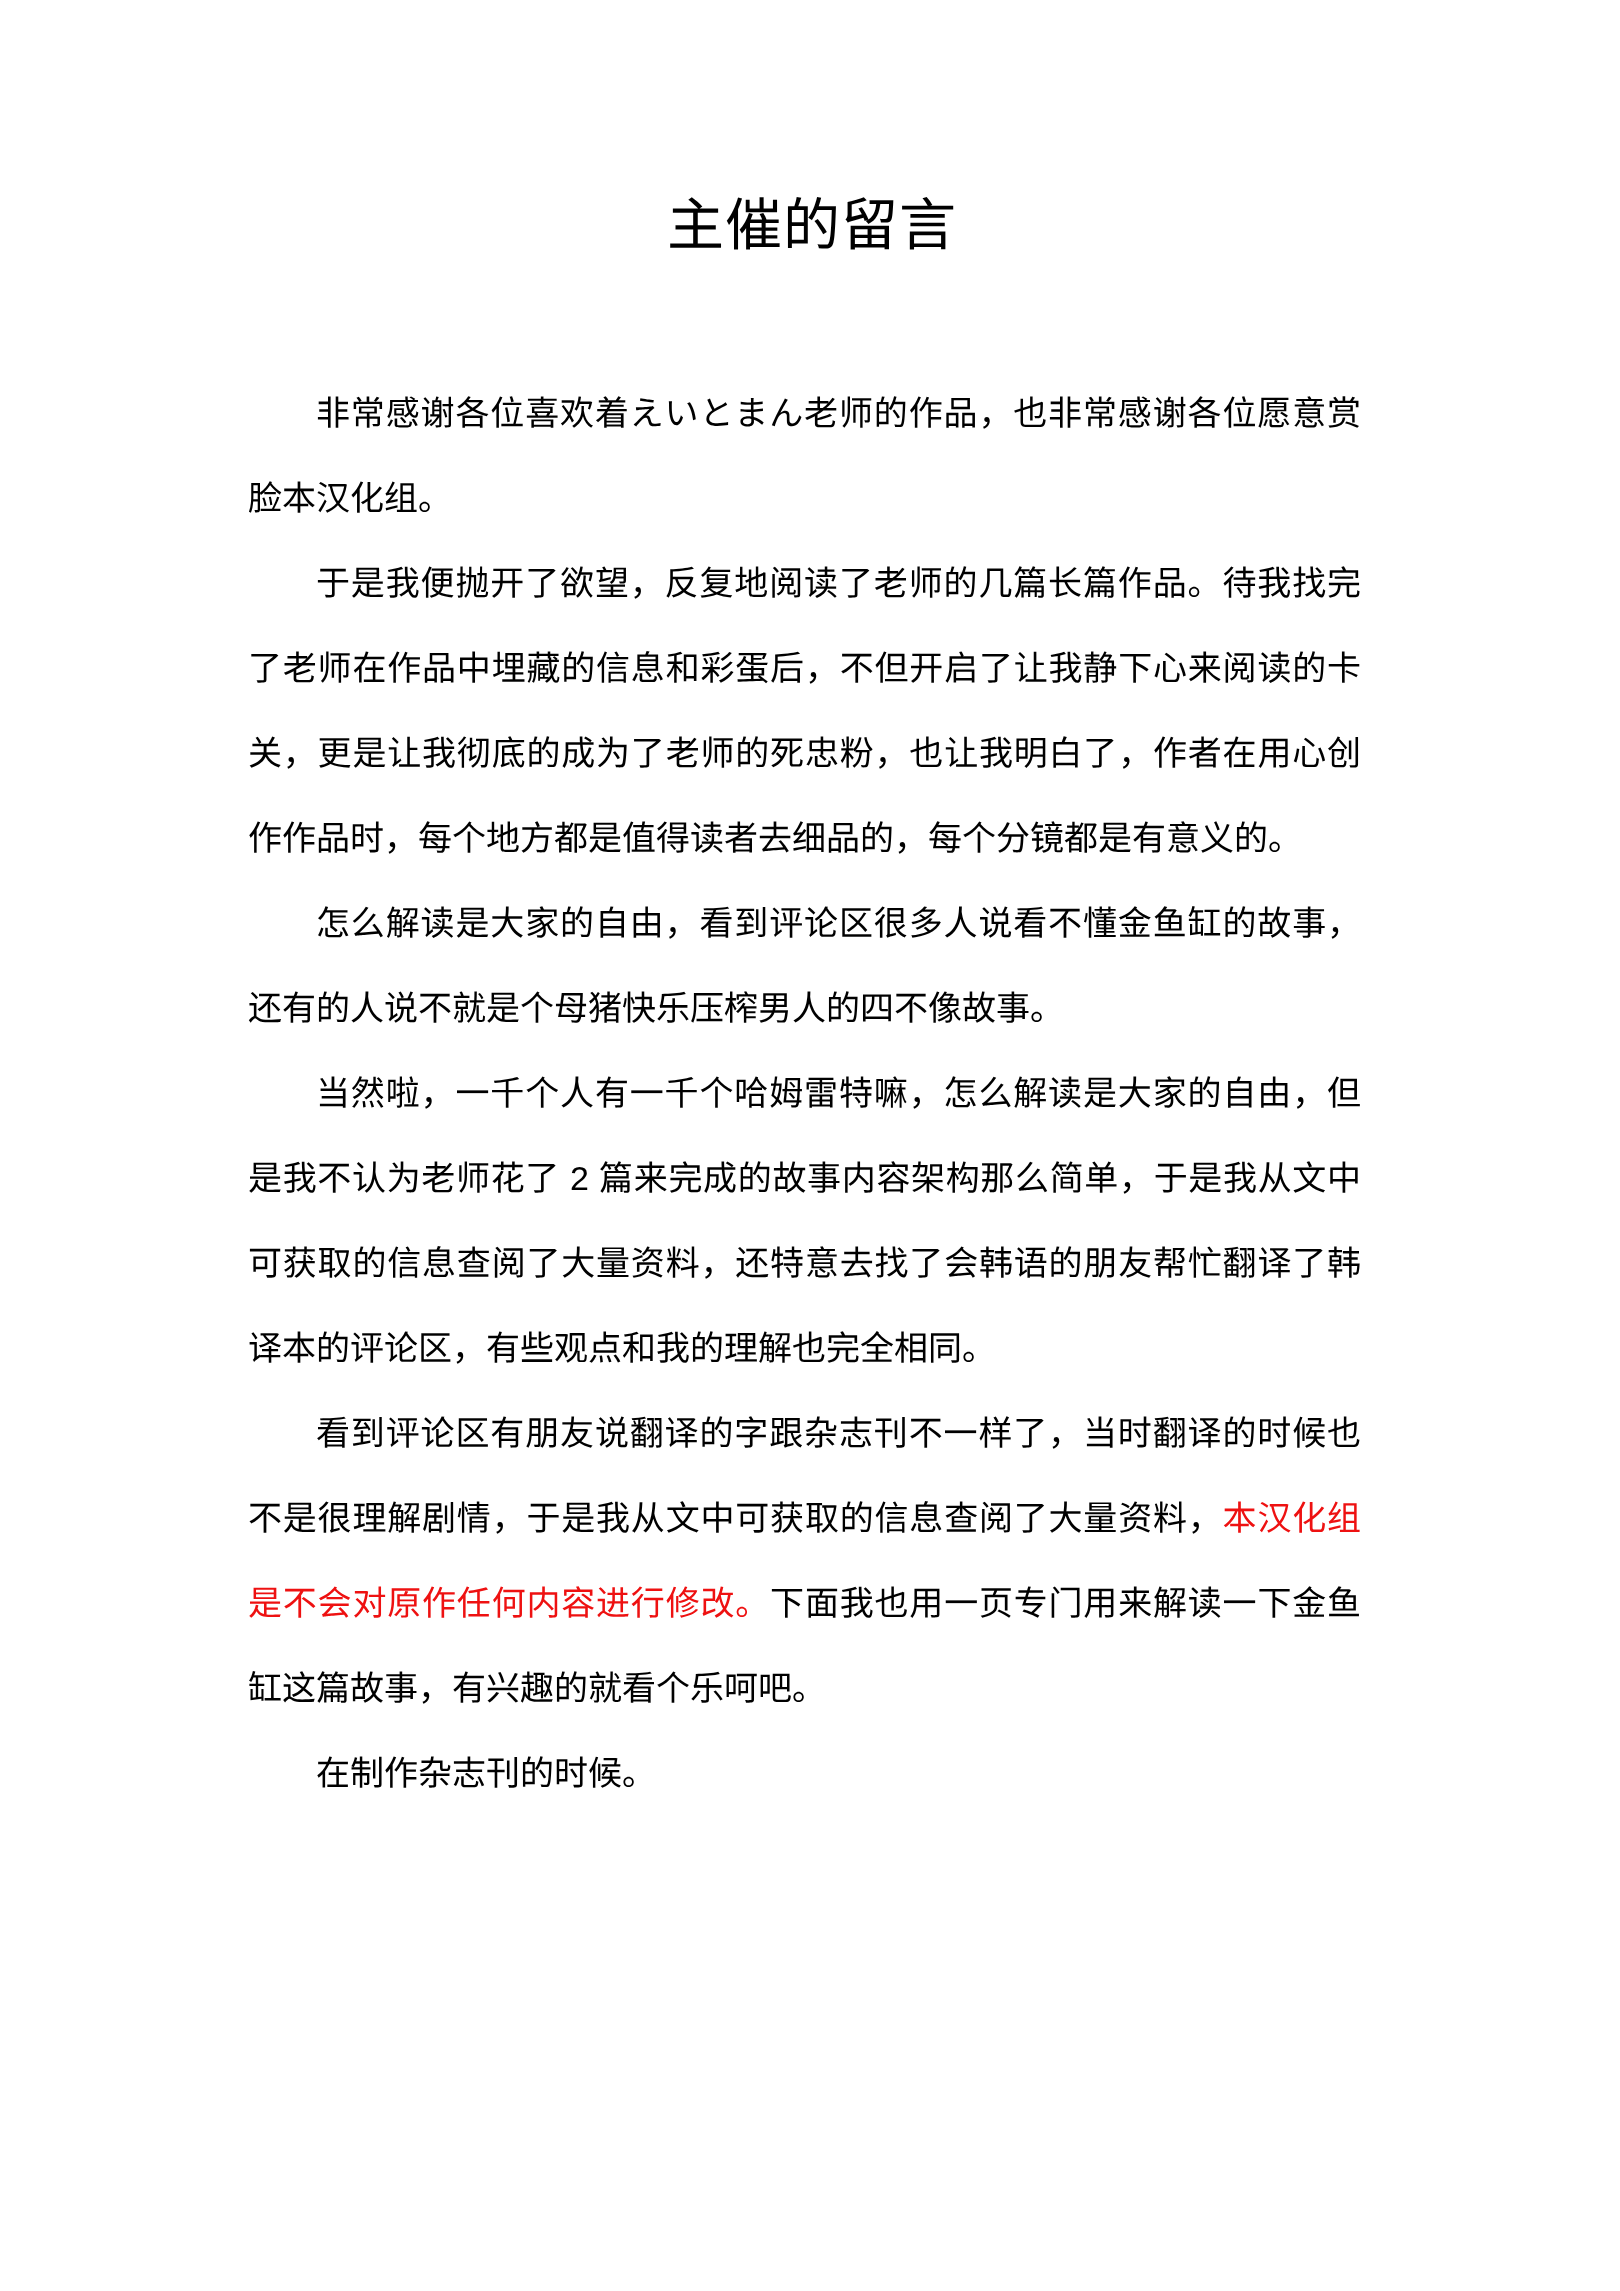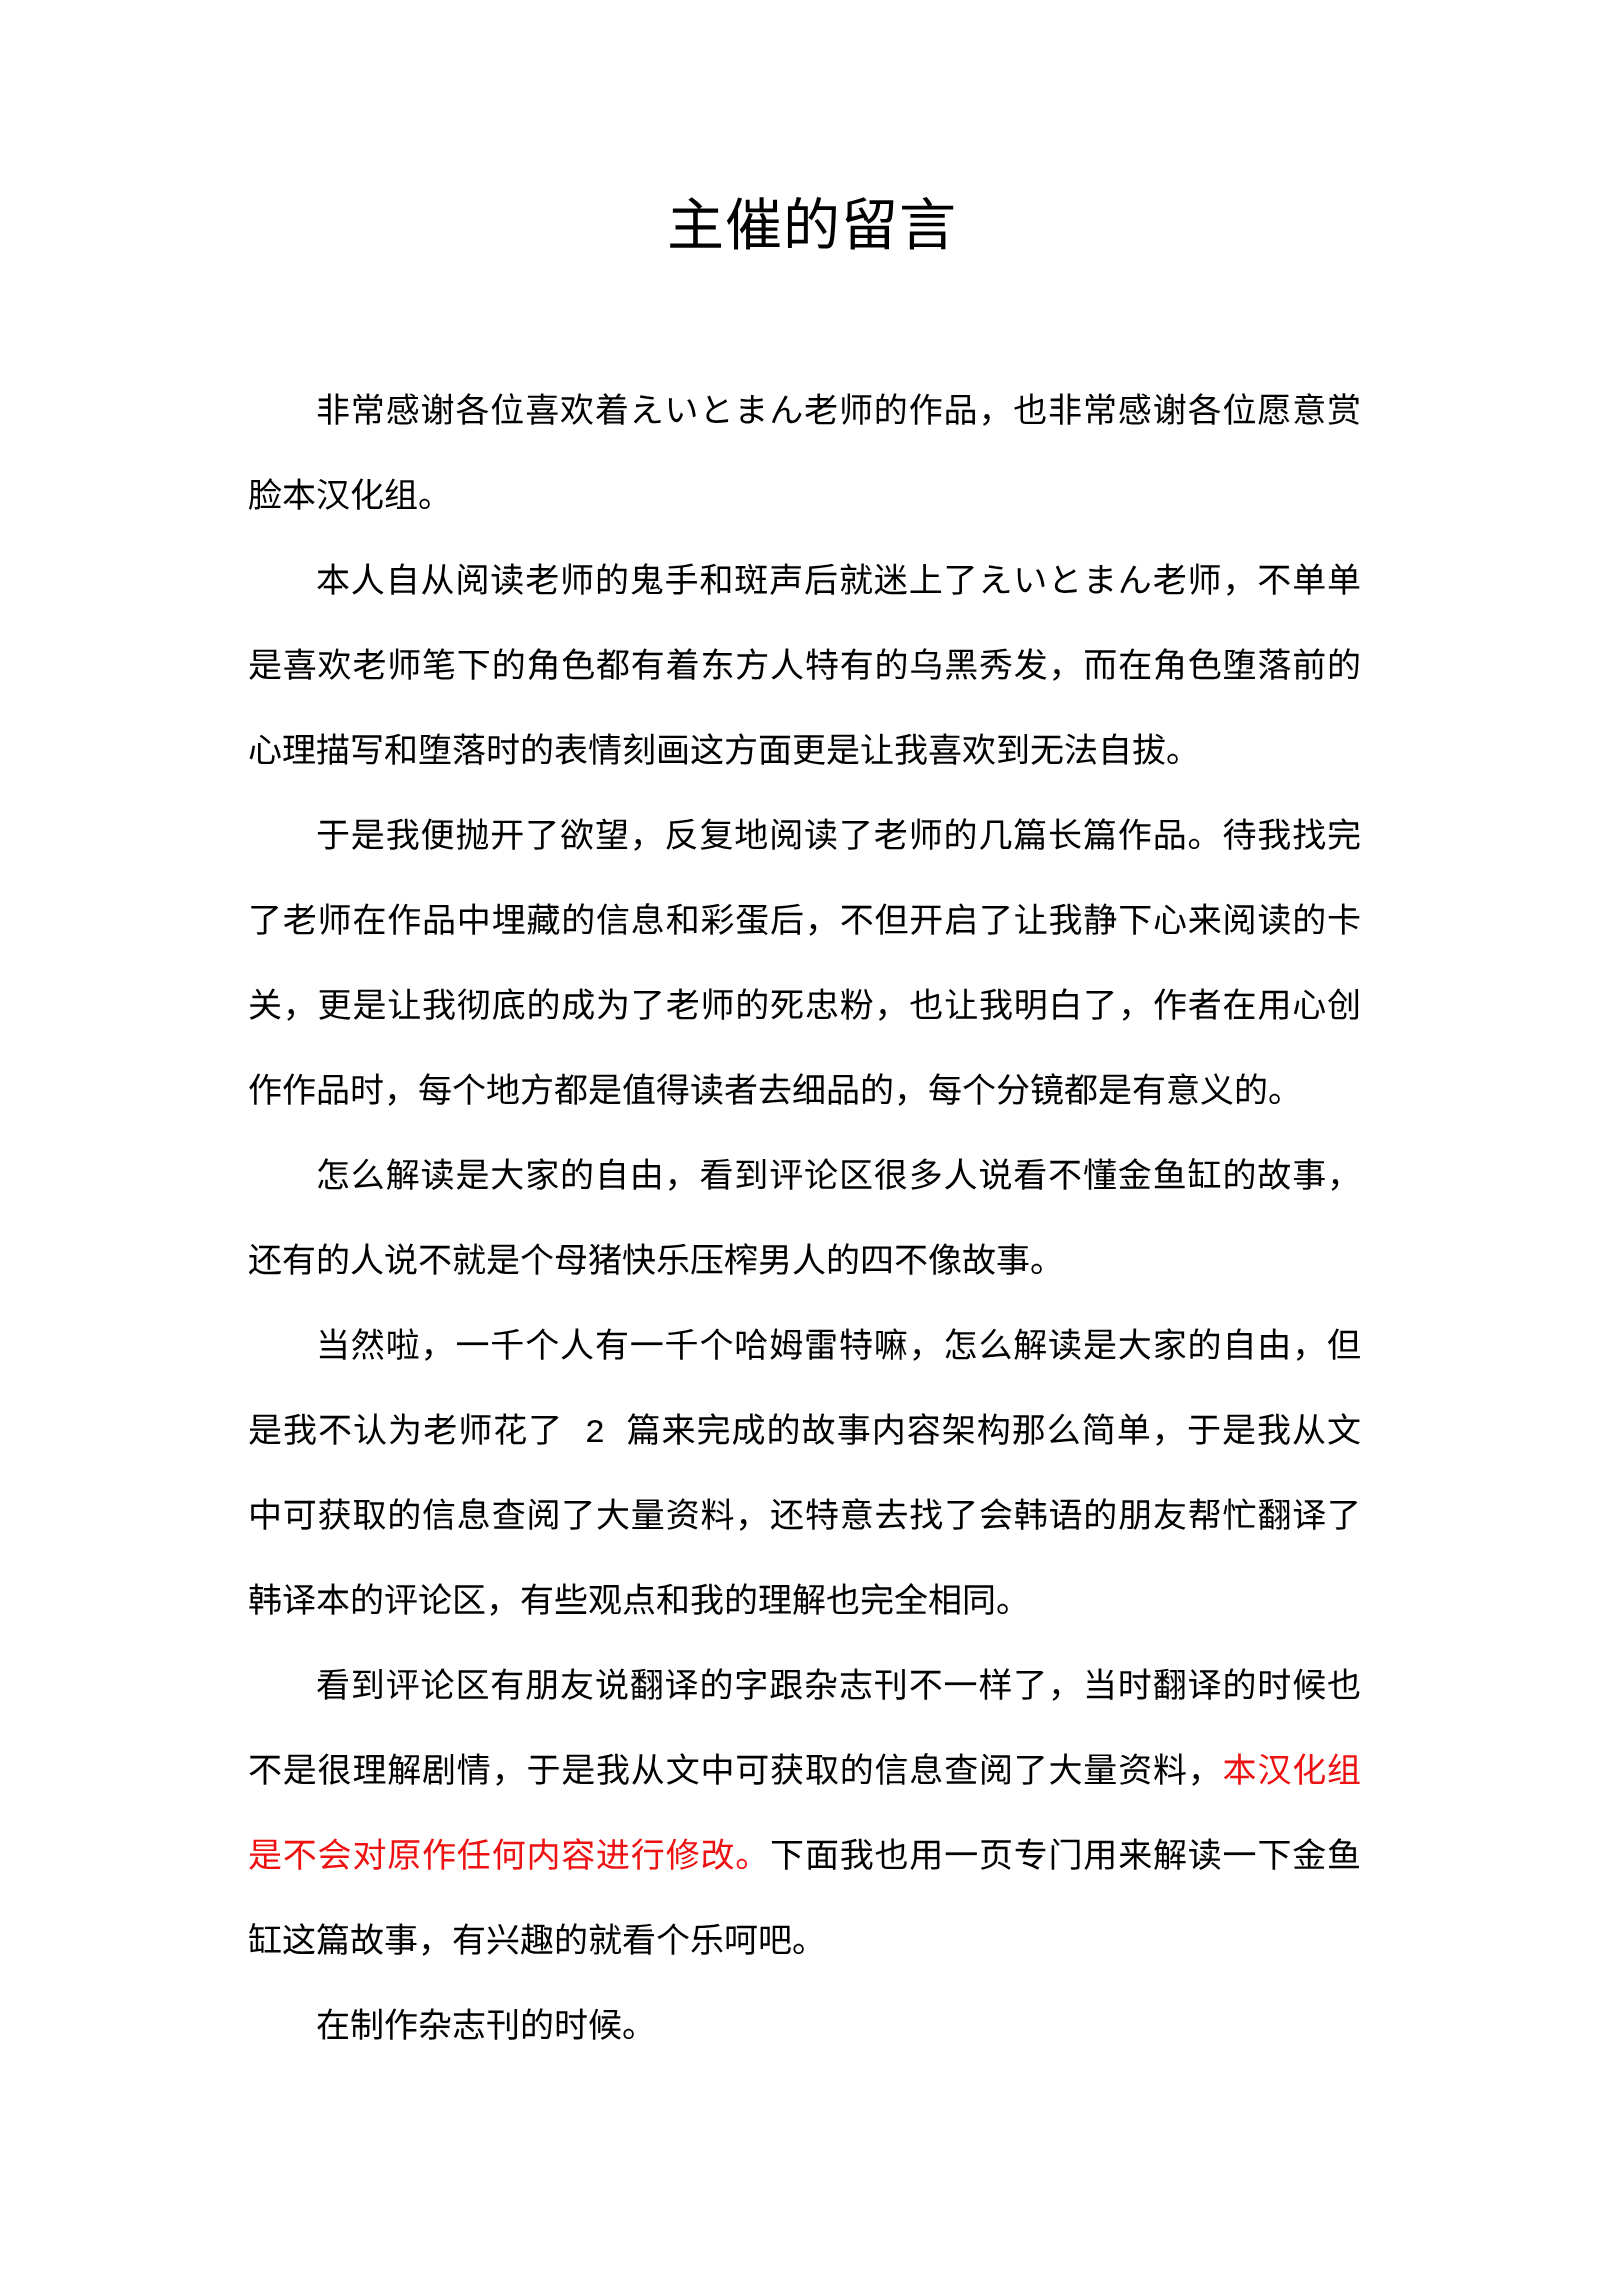--- a/index.html
+++ b/index.html
@@ -26,21 +26,21 @@
     font-size: 57px;
     line-height: 82px;
     color: #000000;
     letter-spacing: 1px;
   }
   .doc-body {
     position: absolute;
     left: 248px;
     top: 371px;
     width: 1113px;
-    font-family: Liberation Mono, monospace;
+    font-family: Liberation Sans, sans-serif;
     font-size: 34px;
     line-height: 85px;
     color: #000000;
     text-align: justify;
   }
   .doc-body p {
     margin: 0;
     padding: 0;
     text-indent: 2em;
   }
@@ -48,21 +48,20 @@
     font-weight: 400;
   }
 </style>
 </head>
 <body>
 
 <div class="page">
   <h1 class="doc-title">主催的留言</h1>
   <div class="doc-body" style="color: rgb(0, 0, 0);">
       <p><span>非常感谢各位喜欢着えいとまん老师的作品，也非常感谢各位愿意赏脸本汉化组。</span></p>
-      <p><span>本人自从阅读老师的鬼手和斑声后就迷上了えいとまん老师，不单单是喜欢老师笔下的角色都有着东方人特有的乌黑秀发，而在角色堕落前的心理描写和堕落时的表情刻画这方面更是让我喜欢到无法自拔。</span></p>
       <p><span>于是我便抛开了欲望，反复地阅读了老师的几篇长篇作品。待我找完了老师在作品中埋藏的信息和彩蛋后，不但开启了让我静下心来阅读的卡关，更是让我彻底的成为了老师的死忠粉，也让我明白了，作者在用心创作作品时，每个地方都是值得读者去细品的，每个分镜都是有意义的。</span></p>
       <p><span>怎么解读是大家的自由，看到评论区很多人说看不懂金鱼缸的故事，还有的人说不就是个母猪快乐压榨男人的四不像故事。</span></p>
       <p><span>当然啦，一千个人有一千个哈姆雷特嘛，怎么解读是大家的自由，但是我不认为老师花了 2 篇来完成的故事内容架构那么简单，于是我从文中可获取的信息查阅了大量资料，还特意去找了会韩语的朋友帮忙翻译了韩译本的评论区，有些观点和我的理解也完全相同。</span></p>
       <p><span>看到评论区有朋友说翻译的字跟杂志刊不一样了，当时翻译的时候也不是很理解剧情，于是我从文中可获取的信息查阅了大量资料，</span><span class="em" style="color: rgb(238, 17, 17);">本汉化组是不会对原作任何内容进行修改。</span><span>下面我也用一页专门用来解读一下金鱼缸这篇故事，有兴趣的就看个乐呵吧。</span></p>
       <p><span>在制作杂志刊的时候。</span></p>
     </div>
 </div>
 
 
 </body></html>

